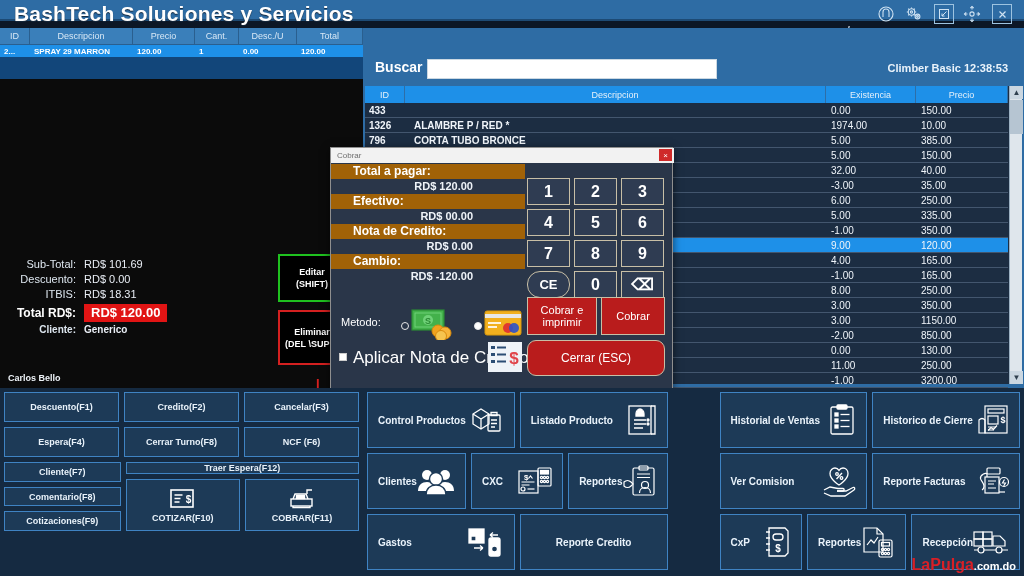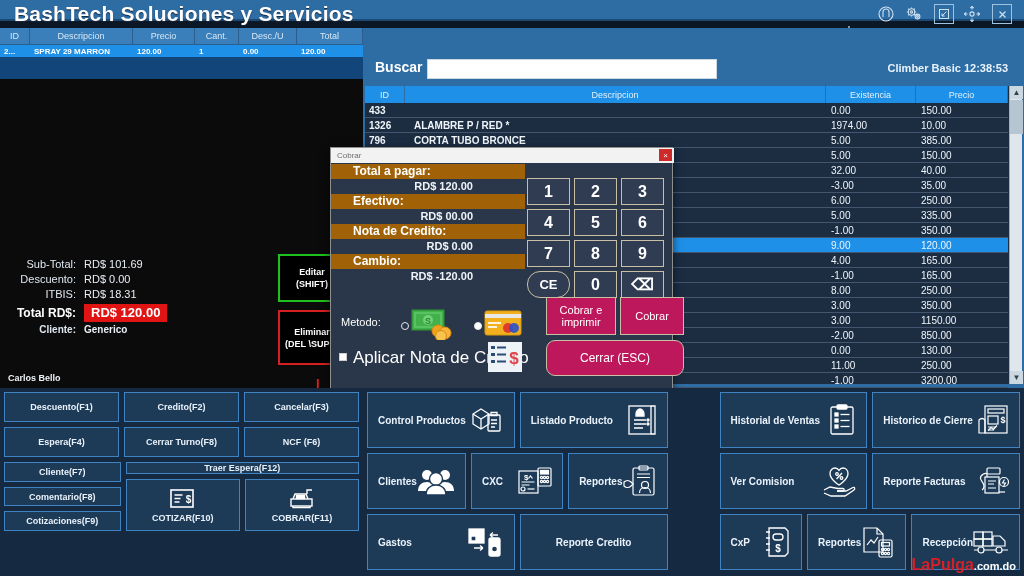--- a/index.html
+++ b/index.html
@@ -172,23 +172,23 @@
   #radio-card{ left:143px; top:174px; }
   #icon-cash{ position:absolute; left:80px; top:160px; }
   #icon-card{ position:absolute; left:153px; top:162px; }
   #chk-nota{
     position:absolute; left:8px; top:205px; width:8px; height:8px;
     background:#fff; border:1px solid #ccc;
   }
   #nota-lab{ position:absolute; left:22px; top:200px; font-size:17px; color:#fff; }
   #icon-nota{ position:absolute; left:157px; top:194px; }
   .mbtn{
-    position:absolute; background:#be185d; border:1px solid #c8bfa6;
+    position:absolute; background:#b91c1c; border:1px solid #c8bfa6;
     display:flex; align-items:center; justify-content:center; text-align:center;
-    font-size:11px; color:#fff; line-height:12px;margin-left:19px;
+    font-size:11px; color:#fff; line-height:12px;
   }
   #b-cobrar-imp{ left:196px; top:149px; width:70px; height:38px; }
   #b-cobrar{ left:270px; top:149px; width:64px; height:38px; }
   #b-cerrar{ left:196px; top:192px; width:138px; height:36px; font-size:12px;border-radius:9px; }
 
   
   #bottom-left{
     position:absolute; left:0; top:388px; width:363px; height:188px;
     background:#152a41; padding:4px;
   }

